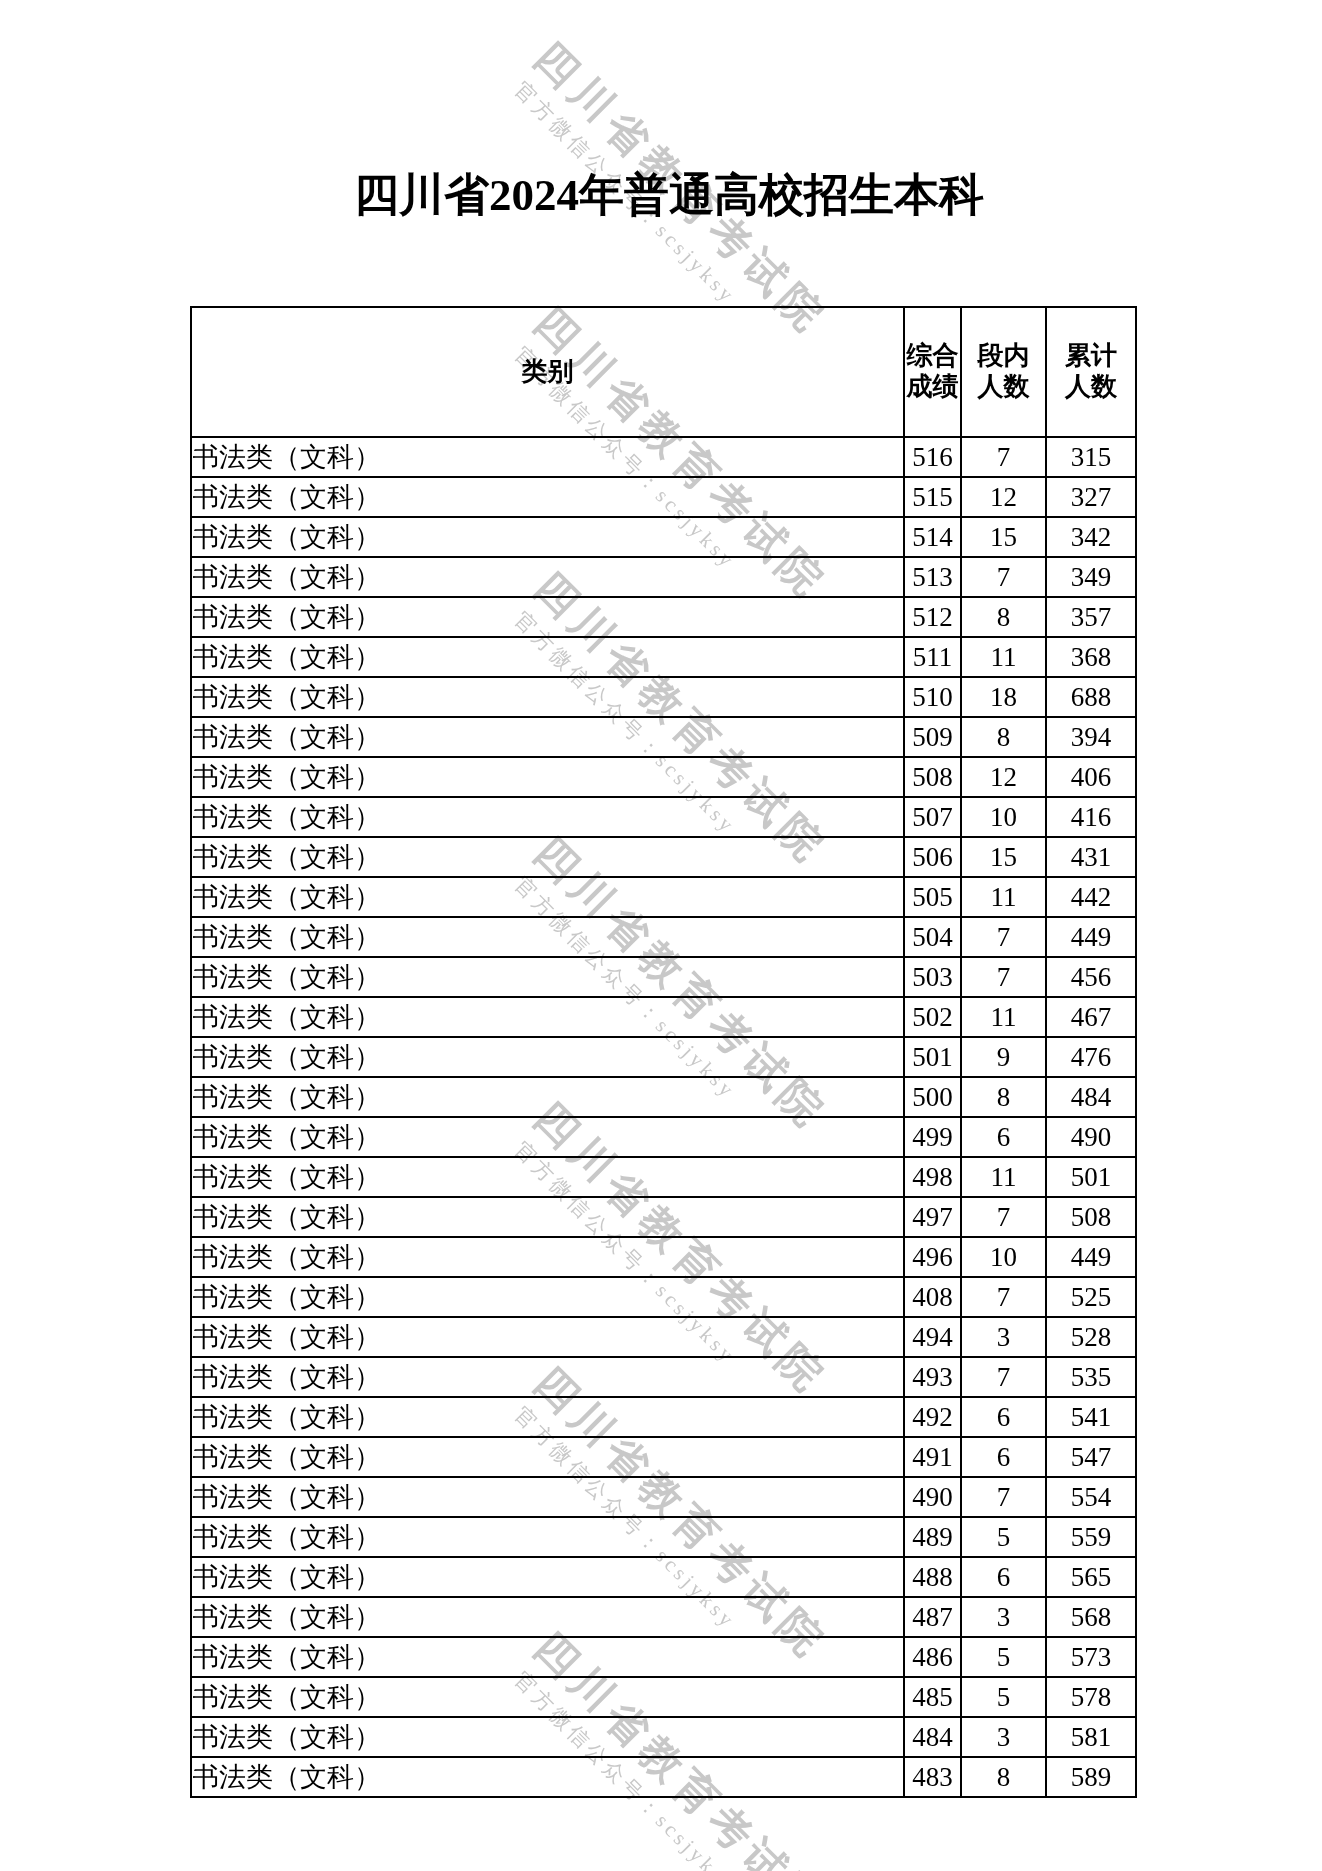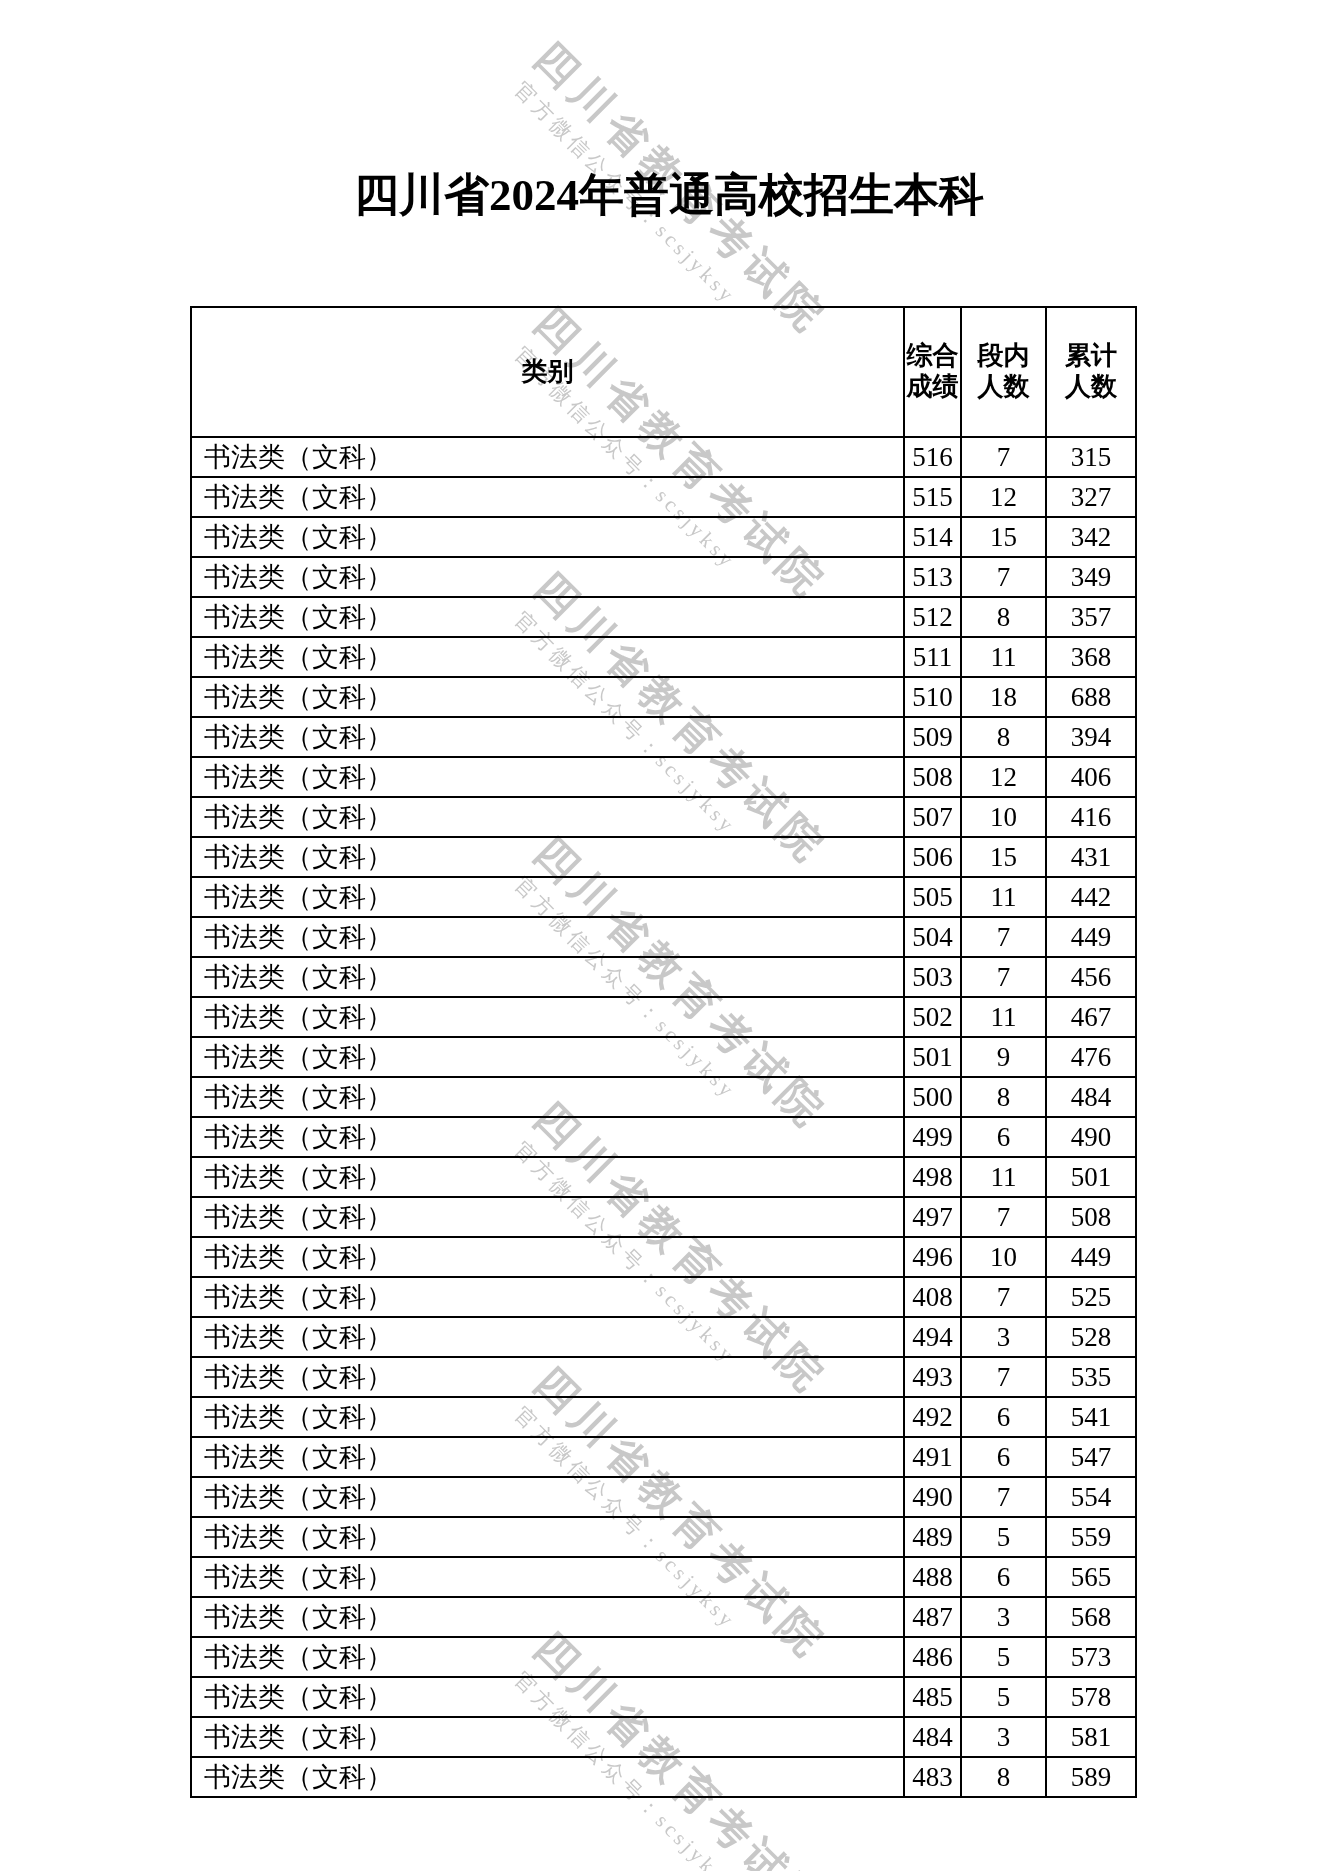--- a/index.html
+++ b/index.html
@@ -48,21 +48,21 @@
     vertical-align: middle;
     overflow: hidden;
   }
   .score-table thead tr { height: 130px; margin-top: 8px; }
   .score-table tbody tr { height: 40px; }
   .score-table th {
     font-weight: bold; font-size: 26px; line-height: 1.18;
     text-align: center; white-space: pre-line; padding: 0;
   }
   .score-table td.cat {
-    text-align: left; padding: 0 0 0 12px; font-size: 27px; border-radius: 20px;
+    text-align: left; padding: 0 0 0 0; font-size: 27px; border-radius: 20px;
   }
   .score-table td.num {
     text-align: center; padding: 0; font-size: 27px;
   }
   col.c-cat { width: 713px; }
   col.c-score { width: 57px; }
   col.c-seg { width: 85px; }
   col.c-cum { width: 90px; }
 </style>
 </head>

